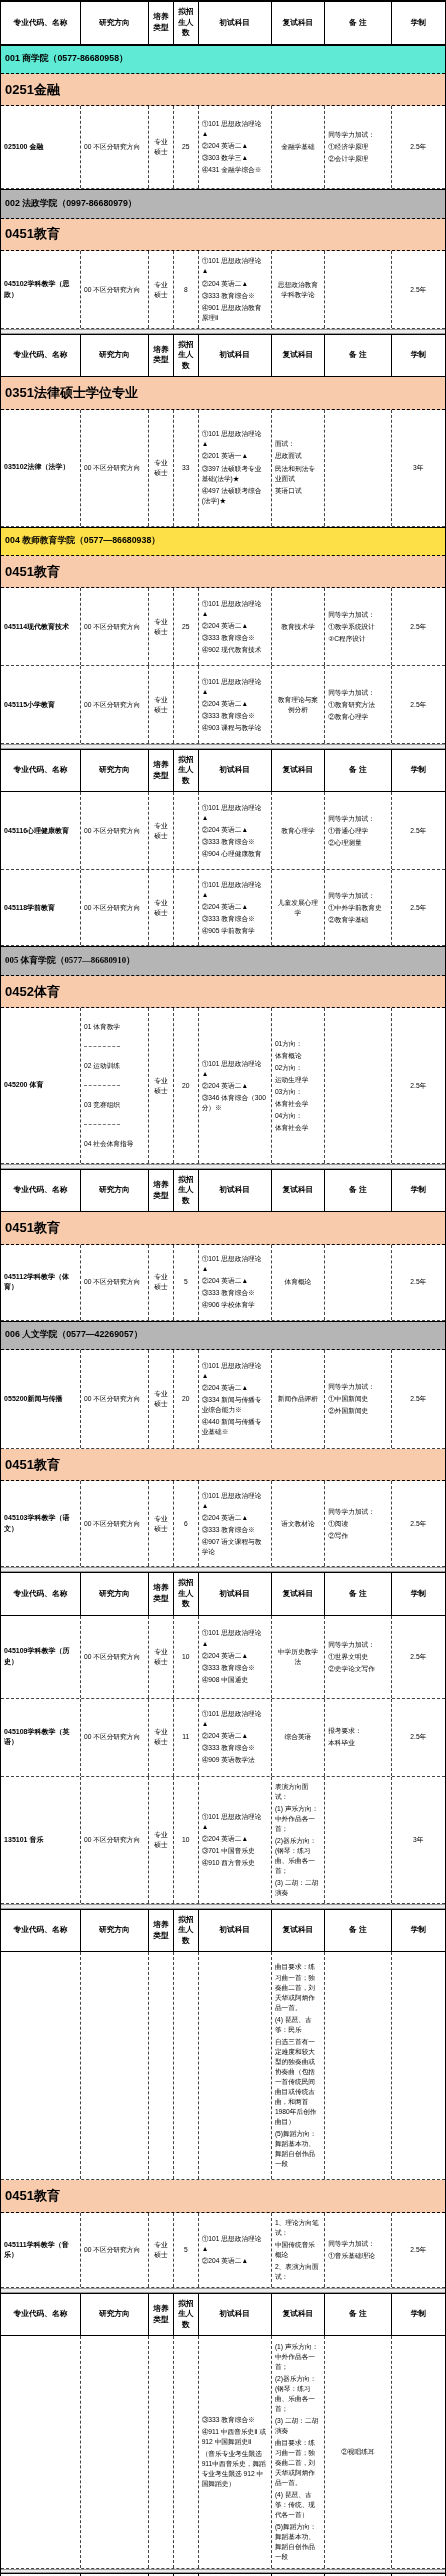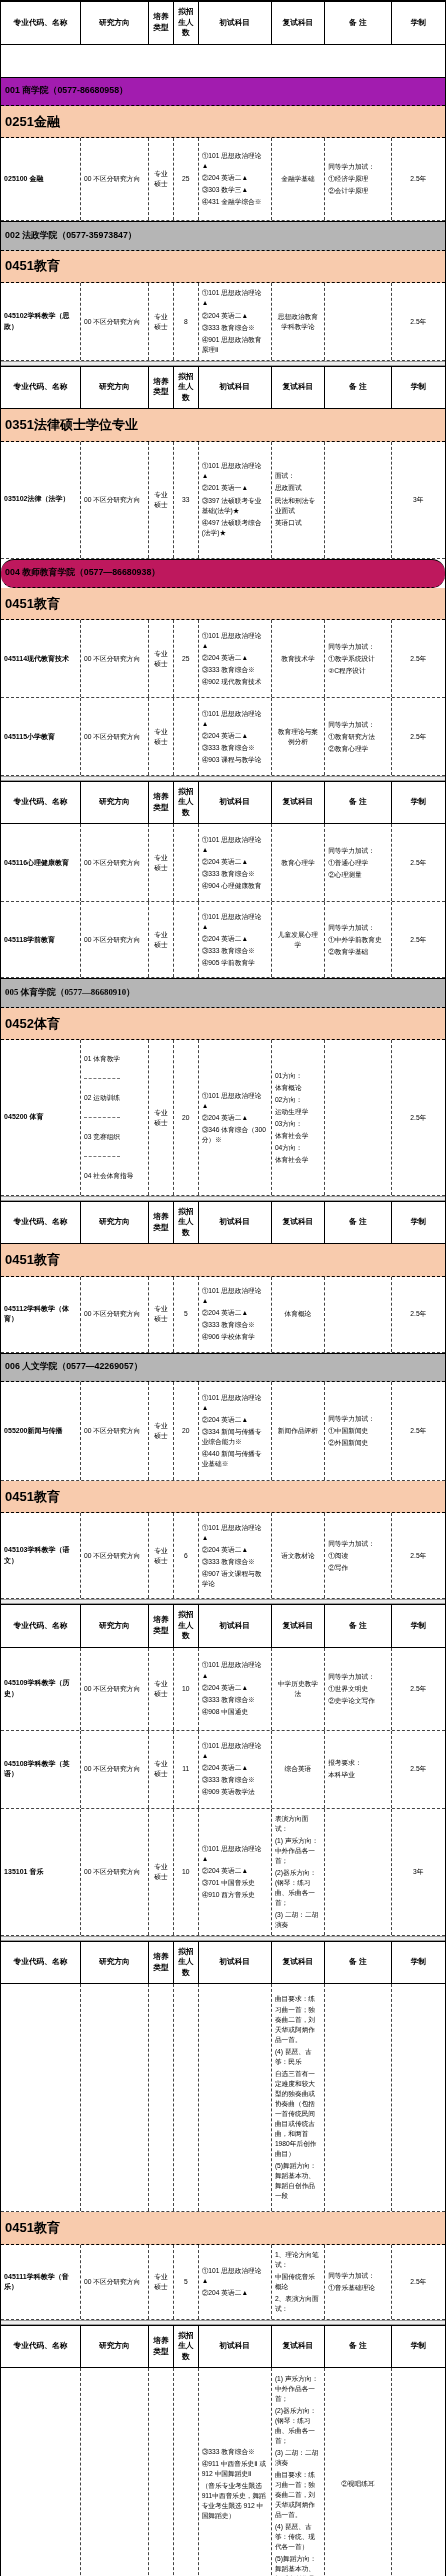--- a/index.html
+++ b/index.html
@@ -39,21 +39,21 @@
     <div class="hrow">
       <div class="hcell c0">专业代码、名称</div>
       <div class="hcell c1">研究方向</div>
       <div class="hcell c2">培养类型</div>
       <div class="hcell c3">拟招生人数</div>
       <div class="hcell c4">初试科目</div>
       <div class="hcell c5">复试科目</div>
       <div class="hcell c6">备  注</div>
       <div class="hcell c7">学制</div>
     </div>
-    <div class="section-bar" style="background: #a21caf; margin-top: 32px;">001 商学院（0577-86680958）</div>
+    <div class="section-bar" style="background: #5eead4;">001 商学院（0577-86680958）</div>
     <div class="sub-bar" style="background: rgb(248, 203, 173);">0251金融</div>
     <div class="drow" style="min-height: 82px;">
       <div class="cell c0 left c-code">025100 金融</div>
       <div class="cell c1 left dirs">
         <div class="dir-item" style="border-bottom: none;">00 不区分研究方向</div>
       </div>
       <div class="cell c2 center">专业硕士</div>
       <div class="cell c3 center">25</div>
       <div class="cell c4 left">
         <div class="line">①101 思想政治理论▲</div>
@@ -64,21 +64,21 @@
       <div class="cell c5 center">
         <div class="line">金融学基础</div>
       </div>
       <div class="cell c6 left">
         <div class="line">同等学力加试：</div>
         <div class="line">①经济学原理</div>
         <div class="line">②会计学原理</div>
       </div>
       <div class="cell c7 center">2.5年</div>
     </div>
-    <div class="section-bar" style="background: rgb(181, 181, 181);">002 法政学院（0577-35973847）</div>
+    <div class="section-bar" style="background: rgb(181, 181, 181);">002 法政学院（0997-86680979）</div>
     <div class="sub-bar" style="background: rgb(248, 203, 173);">0451教育</div>
     <div class="drow" style="min-height: 77px;">
       <div class="cell c0 left c-code">045102学科教学（思政）</div>
       <div class="cell c1 left dirs">
         <div class="dir-item" style="border-bottom: none;">00 不区分研究方向</div>
       </div>
       <div class="cell c2 center">专业硕士</div>
       <div class="cell c3 center">8</div>
       <div class="cell c4 left">
         <div class="line">①101 思想政治理论▲</div>
@@ -119,21 +119,21 @@
       </div>
       <div class="cell c5 left">
         <div class="line">面试：</div>
         <div class="line">思政面试</div>
         <div class="line">民法和刑法专业面试</div>
         <div class="line">英语口试</div>
       </div>
       <div class="cell c6 left"></div>
       <div class="cell c7 center">3年</div>
     </div>
-    <div class="section-bar" style="background: #be185d; border-radius: 13px;">004 教师教育学院（0577—86680938）</div>
+    <div class="section-bar" style="background: #fde047;">004 教师教育学院（0577—86680938）</div>
     <div class="sub-bar" style="background: rgb(248, 203, 173);">0451教育</div>
     <div class="drow" style="min-height: 77px;">
       <div class="cell c0 left c-code">045114现代教育技术</div>
       <div class="cell c1 left dirs">
         <div class="dir-item" style="border-bottom: none;">00 不区分研究方向</div>
       </div>
       <div class="cell c2 center">专业硕士</div>
       <div class="cell c3 center">25</div>
       <div class="cell c4 left">
         <div class="line">①101 思想政治理论▲</div>

